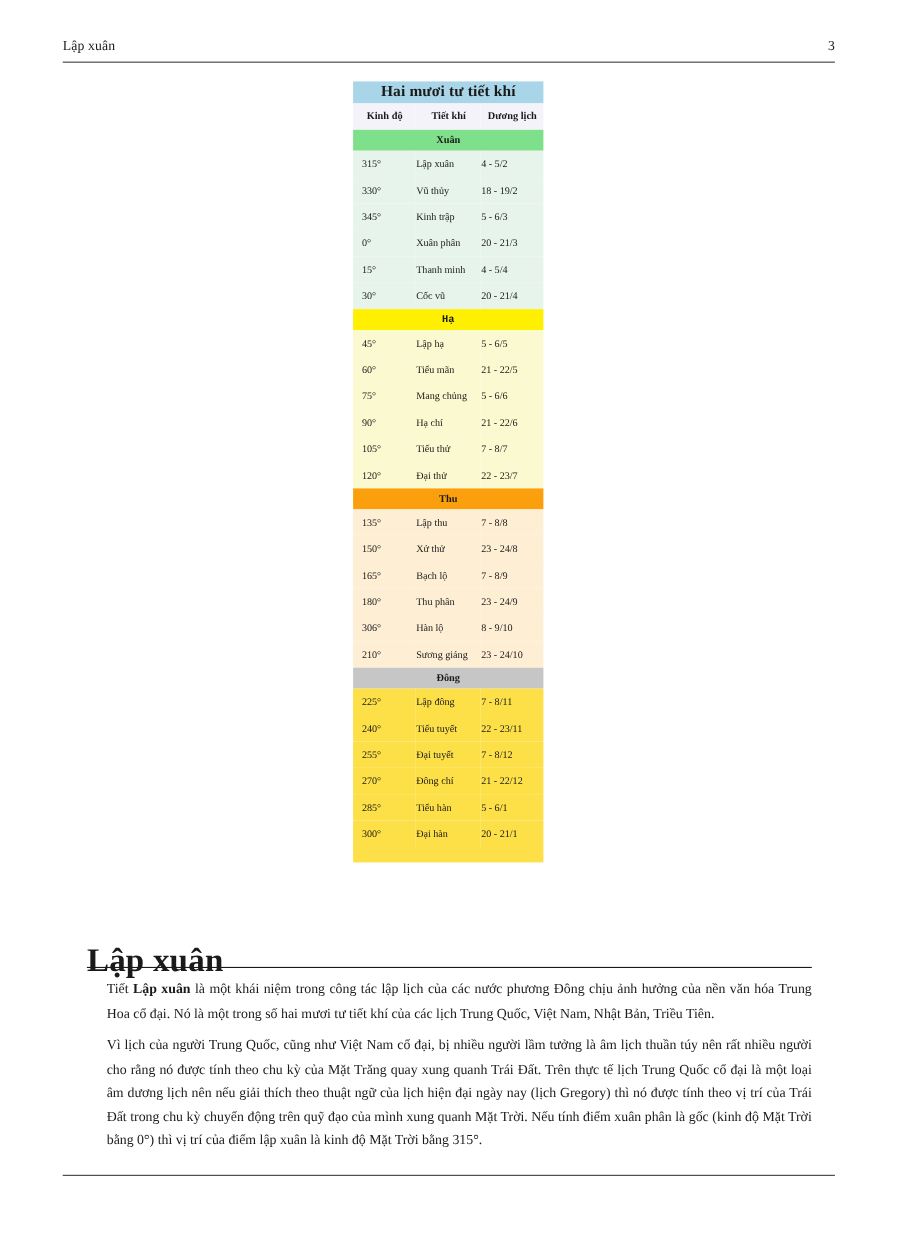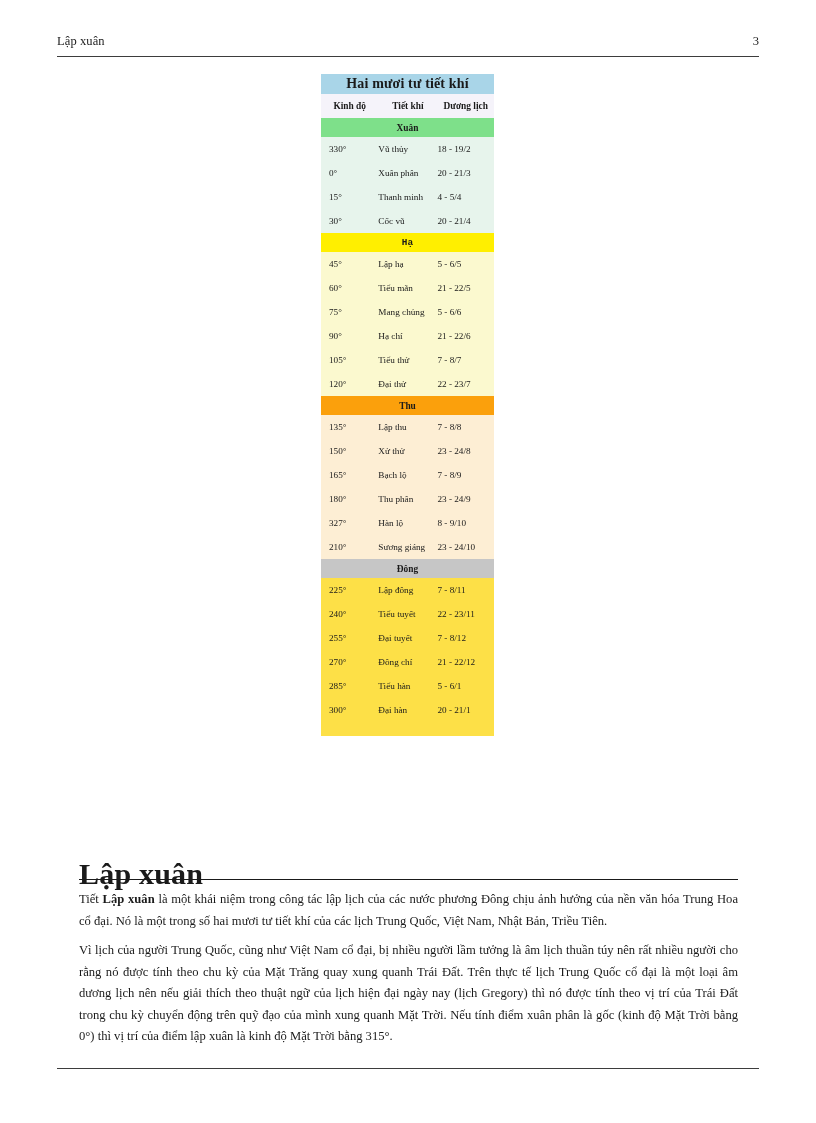--- a/index.html
+++ b/index.html
@@ -135,21 +135,21 @@
   }
 
   
   .art-body {
     position: absolute;
     left: 79px;
     top: 889px;
     width: 659px;
   }
   .art-body p {
-    margin: 0 0 8px 0;
+    margin: 0 0 8px 18px;
     font-size: 12.6px;
     line-height: 21.5px;
     text-align: justify;
     text-indent: 0;
   }
   .art-body p b { font-weight: bold; }
 
   
   .page-footer {
     position: absolute;
@@ -178,25 +178,35 @@
       <tr class="tt-colhead">
         <td class="c-deg">Kinh độ</td>
         <td class="c-term">Tiết khí</td>
         <td class="c-date">Dương lịch</td>
       </tr>
 
       <tr class="tt-season s-xuan">
         <td colspan="3">Xuân</td>
       </tr>
       <tr class="tt-row body-xuan">
+        <td class="c-deg">315°</td>
+        <td class="c-term">Lập xuân</td>
+        <td class="c-date">4 - 5/2</td>
+      </tr>
+      <tr class="tt-row body-xuan">
         <td class="c-deg">330°</td>
         <td class="c-term">Vũ thủy</td>
         <td class="c-date">18 - 19/2</td>
       </tr>
       <tr class="tt-row body-xuan">
+        <td class="c-deg">345°</td>
+        <td class="c-term">Kinh trập</td>
+        <td class="c-date">5 - 6/3</td>
+      </tr>
+      <tr class="tt-row body-xuan">
         <td class="c-deg">0°</td>
         <td class="c-term">Xuân phân</td>
         <td class="c-date">20 - 21/3</td>
       </tr>
       <tr class="tt-row body-xuan">
         <td class="c-deg">15°</td>
         <td class="c-term">Thanh minh</td>
         <td class="c-date">4 - 5/4</td>
       </tr>
       <tr class="tt-row body-xuan">
@@ -256,21 +266,21 @@
         <td class="c-deg">165°</td>
         <td class="c-term">Bạch lộ</td>
         <td class="c-date">7 - 8/9</td>
       </tr>
       <tr class="tt-row body-thu">
         <td class="c-deg">180°</td>
         <td class="c-term">Thu phân</td>
         <td class="c-date">23 - 24/9</td>
       </tr>
       <tr class="tt-row body-thu">
-        <td class="c-deg">327°</td>
+        <td class="c-deg">306°</td>
         <td class="c-term">Hàn lộ</td>
         <td class="c-date">8 - 9/10</td>
       </tr>
       <tr class="tt-row body-thu">
         <td class="c-deg">210°</td>
         <td class="c-term">Sương giáng</td>
         <td class="c-date">23 - 24/10</td>
       </tr>
 
       <tr class="tt-season s-dong">

